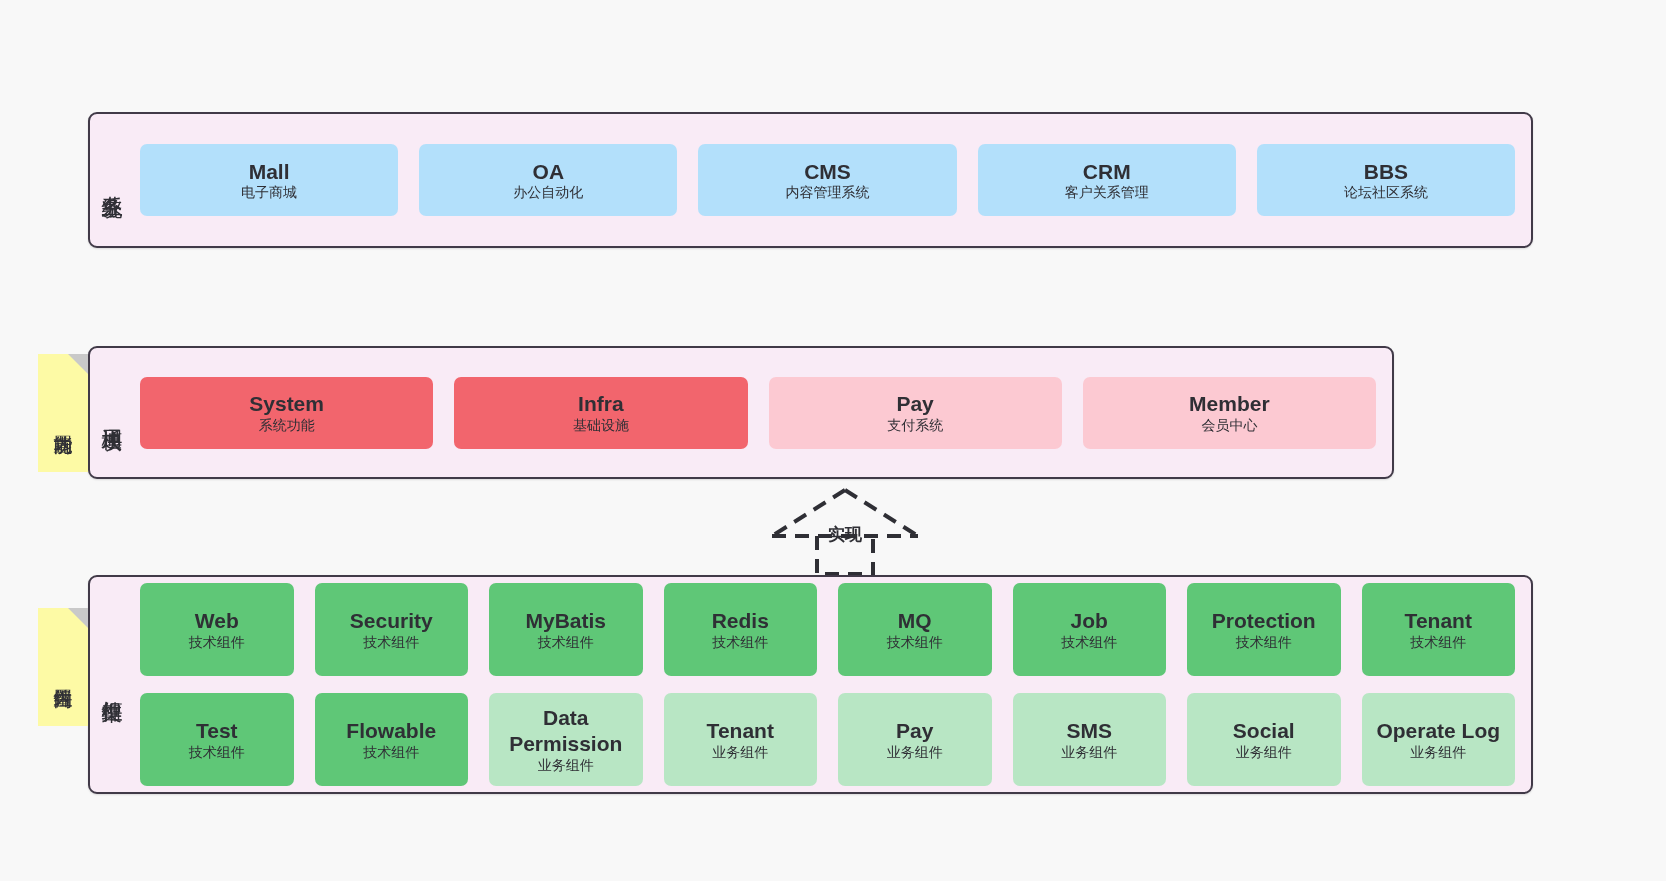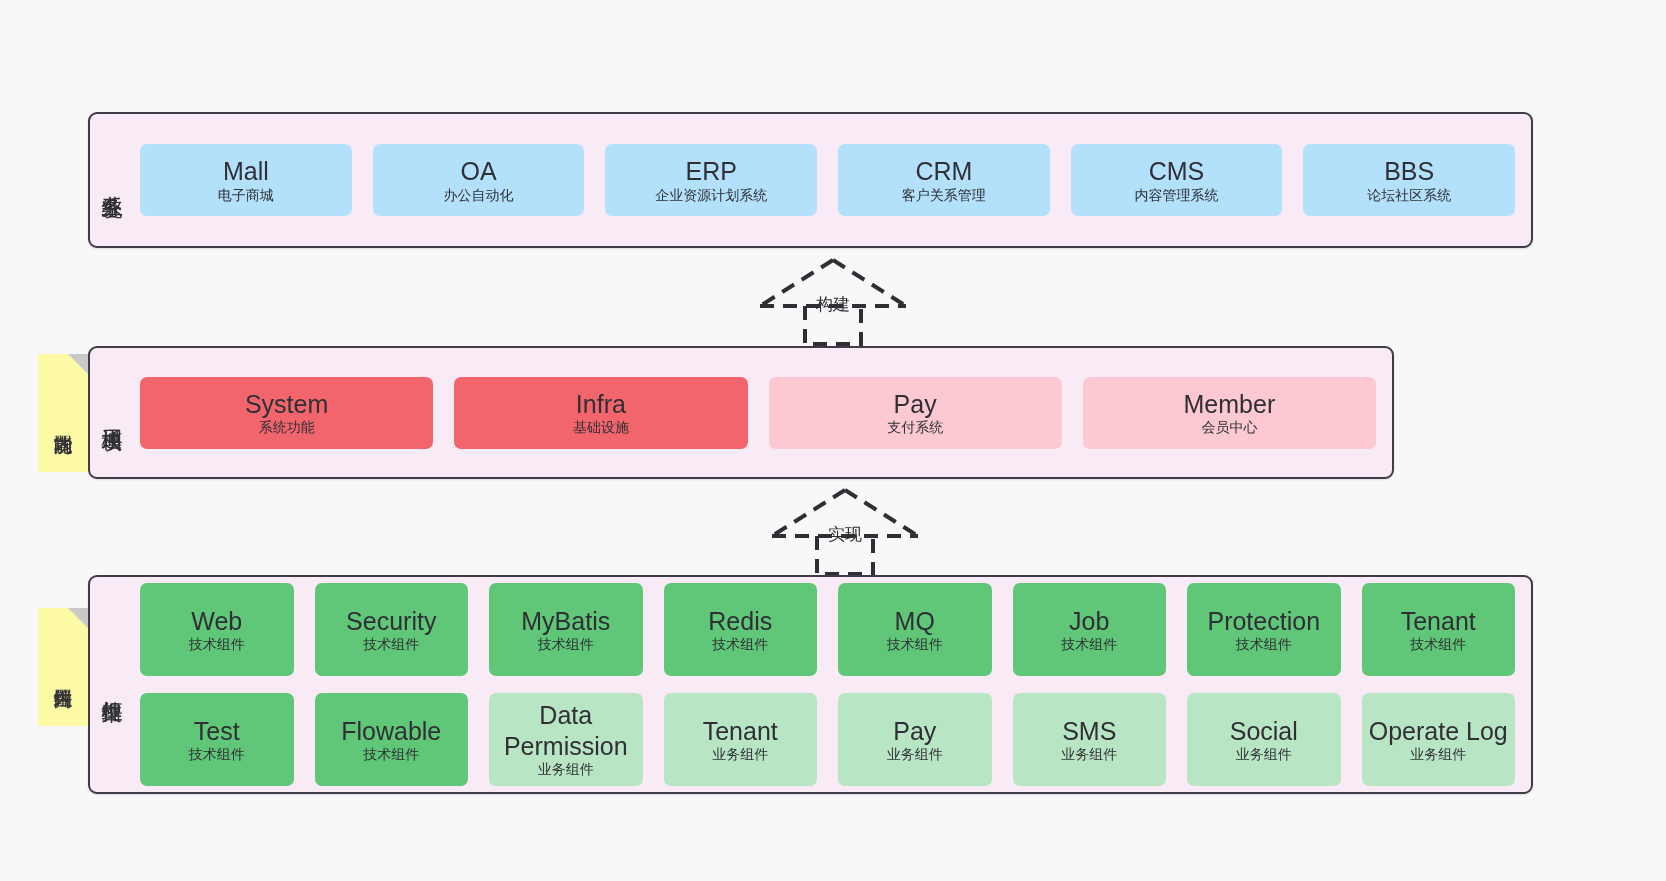--- a/index.html
+++ b/index.html
@@ -56,21 +56,21 @@
     border-radius:7px;
     display:flex;
     flex-direction:column;
     align-items:center;
     justify-content:center;
     text-align:center;
     padding:6px 4px;
     box-sizing:border-box;
     line-height:1.22;
   }
-  .cell .en{font-size:25px;}
+  .cell .en{font-size:21px;font-weight:bold;}
   .cell .cn{font-size:14px;}
 
   
   .c-blue       {background:#b3e0fb;}
   .c-red        {background:#f2656d;}
   .c-pink       {background:#fcc9d2;}
   .c-green      {background:#5fc777;}
   .c-greenlight {background:#b8e6c4;}
 
   
@@ -115,68 +115,55 @@
   #arrow-impl  {left:770px; top:488px; width:150px; height:88px;}
   .arrow svg{display:block;overflow:visible;}
   .arrow-label{
     position:absolute;
     font-size:17px;
     color:#2f2f35;
     background:transparent;
     white-space:nowrap;
   }
   #arrow-build .arrow-label{left:58px; top:35px;}
-  #arrow-impl  .arrow-label{left:58px; top:35px;}
+  #arrow-impl  .arrow-label{left:58px; top:35px;font-weight:bold;}
 </style>
 </head>
 <body>
 
 <div class="canvas">
 
   <div class="band" id="band-business">
     <div class="band-title">业务系统</div>
     <div class="band-body">
       <div class="row">
         <div class="cell c-blue">
           <span class="en">Mall</span>
           <span class="cn">电子商城</span>
         </div>
         <div class="cell c-blue">
           <span class="en">OA</span>
           <span class="cn">办公自动化</span>
         </div>
         <div class="cell c-blue">
-          <span class="en">ERP</span>
-          <span class="cn">企业资源计划系统</span>
+          <span class="en">CMS</span>
+          <span class="cn">内容管理系统</span>
         </div>
         <div class="cell c-blue">
           <span class="en">CRM</span>
           <span class="cn">客户关系管理</span>
         </div>
         <div class="cell c-blue">
-          <span class="en">CMS</span>
-          <span class="cn">内容管理系统</span>
-        </div>
-        <div class="cell c-blue">
           <span class="en">BBS</span>
           <span class="cn">论坛社区系统</span>
         </div>
       </div>
     </div>
   </div>
 
-  <div class="arrow" id="arrow-build">
-    <svg width="150" height="88" viewBox="0 0 150 88">
-      <path d="M75 2 L148 48" fill="none" stroke="#2f2f35" stroke-width="4" stroke-dasharray="14,9"></path>
-      <path d="M75 2 L2 48" fill="none" stroke="#2f2f35" stroke-width="4" stroke-dasharray="14,9"></path>
-      <path d="M2 48 L148 48" fill="none" stroke="#2f2f35" stroke-width="4" stroke-dasharray="14,9"></path>
-      <path d="M47 48 L47 86 L103 86 L103 48" fill="none" stroke="#2f2f35" stroke-width="4" stroke-dasharray="14,9"></path>
-    </svg>
-    <span class="arrow-label">构建</span>
-  </div>
 
   <div class="note" id="note-modules">
     <span class="fold"></span>
     <span>内置功能</span>
   </div>
 
   <div class="band" id="band-modules">
     <div class="band-title">通用模块</div>
     <div class="band-body">
       <div class="row">

